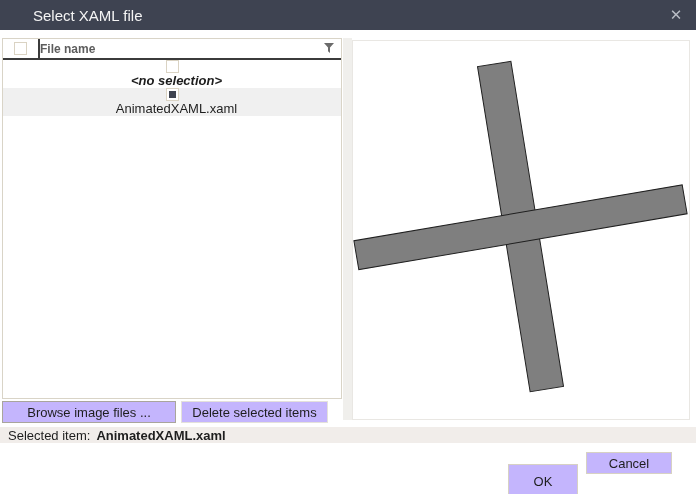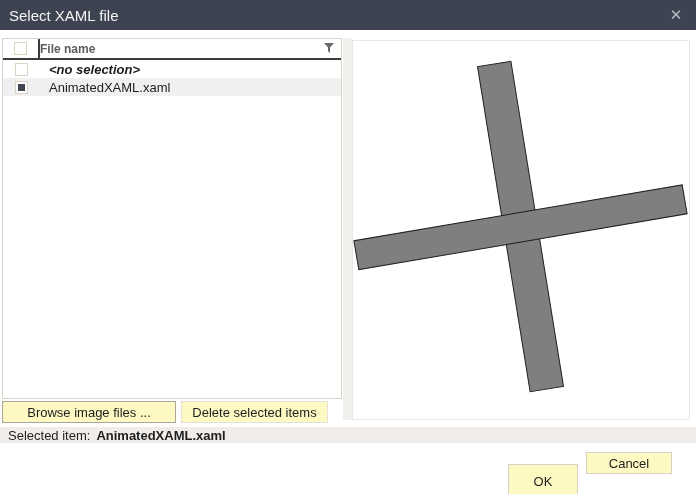--- a/index.html
+++ b/index.html
@@ -1,49 +1,49 @@
 <!DOCTYPE html>
 <html><head>
 <meta charset="utf-8">
 <style>
   * { margin:0; padding:0; box-sizing:border-box; }
   html,body { width:696px; height:494px; background:#ffffff; }
   body { font-family:"Liberation Sans", sans-serif; position:relative; overflow:hidden; color:#1e1e1e; }
 
   .titlebar { position:absolute; left:0; top:0; width:696px; height:30px;
     background:#3e4351; display:flex; align-items:center; }
-  .titlebar .title { color:#f4f4f4; font-size:15px; padding-left:9px; font-weight:400; }
+  .titlebar .title { color:#f4f4f4; font-size:15px; padding-left:9px; font-weight:400;margin-left:24px; }
   .close-btn { position:absolute; right:9px; top:0; height:30px; width:22px;
     display:flex; align-items:center; justify-content:center;
     color:#b9bdc5; font-size:15px; cursor:default; }
 
   .list-panel { position:absolute; left:2px; top:38px; width:340px; height:361px;
     border:1px solid #d9d4c7; background:#ffffff; }
   .list-header { height:21px; display:flex; align-items:stretch; border-bottom:2px solid #3b3b3b; background:#ffffff; }
   .cbx-col { width:37px; display:flex; align-items:center; justify-content:center; }
   .list-header .cbx-col { border-right:2px solid #3b3b3b; }
   .checkbox { width:13px; height:13px; border:1px solid #dad3c3; background:#ffffff;
     display:flex; align-items:center; justify-content:center; }
   .checkbox .mark { width:7px; height:7px; background:#3f4450; display:none; }
   .checkbox.checked .mark { display:block; }
   .hdr-label { flex:1; font-size:12px; font-weight:bold; color:#5d5d5d; display:flex; align-items:center; }
   .filter-icon { display:flex; align-items:center; padding-right:7px; }
 
-  .list-row { height:18px; display:flex; align-items:center; font-size:13px; background:#ffffff; }
+  .list-row { height:28px; display:flex; align-items:center; font-size:13px; background:#ffffff;flex-direction:column; }
   .list-row .row-label { padding-left:9px; }
   .list-row.no-sel .row-label { font-weight:bold; font-style:italic; }
   .list-row.selected { background:#f0f0f0; }
 
   .gray-strip { position:absolute; left:343px; top:38px; width:9px; height:382px; background:#f0efec; }
 
   .preview-panel { position:absolute; left:352px; top:40px; width:338px; height:380px;
     border:1px solid #e9e7e3; background:#ffffff; }
   .preview-panel svg { width:100%; height:100%; display:block; }
 
-  .btn { background:#fef9c3; font-family:"Liberation Sans", sans-serif;
+  .btn { background:#c4b5fd; font-family:"Liberation Sans", sans-serif;
     font-size:13px; color:#1e1e1e; display:flex; align-items:center; justify-content:center; cursor:default; }
   .browse-btn { position:absolute; left:2px; top:401px; width:174px; height:22px; border:1px solid #a9a59c; }
   .delete-btn { position:absolute; left:181px; top:401px; width:147px; height:22px; border:1px solid #e4e1db; }
 
   .statusbar { position:absolute; left:0; top:427px; width:696px; height:16px;
     background:#f1edea; display:flex; align-items:center; padding-left:8px; font-size:13px; }
   .statusbar .value { font-weight:bold; margin-left:6px; }
 
   .ok-btn { position:absolute; left:508px; top:464px; width:70px; height:34px; border:1px solid #d7d1c3; }
   .cancel-btn { position:absolute; left:586px; top:452px; width:86px; height:22px; border:1px solid #d7d1c3; }

